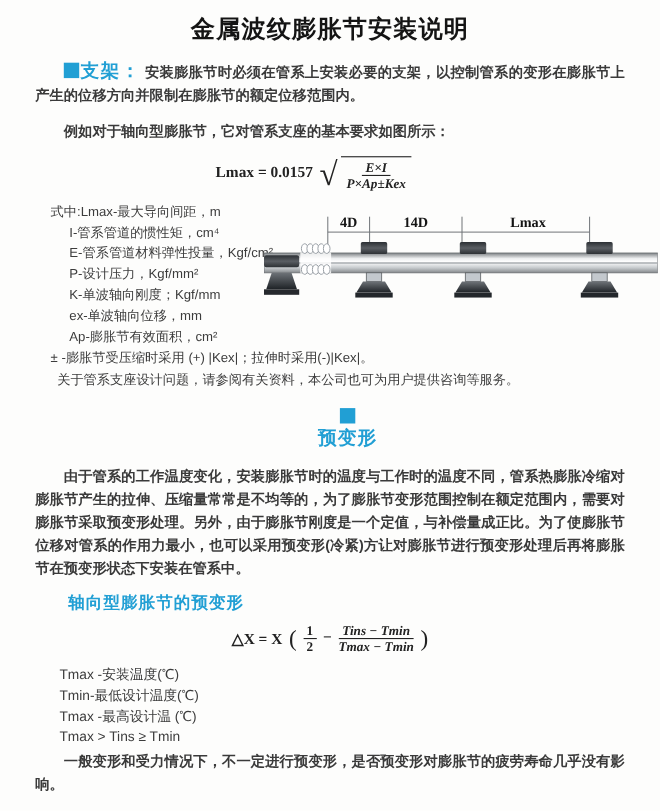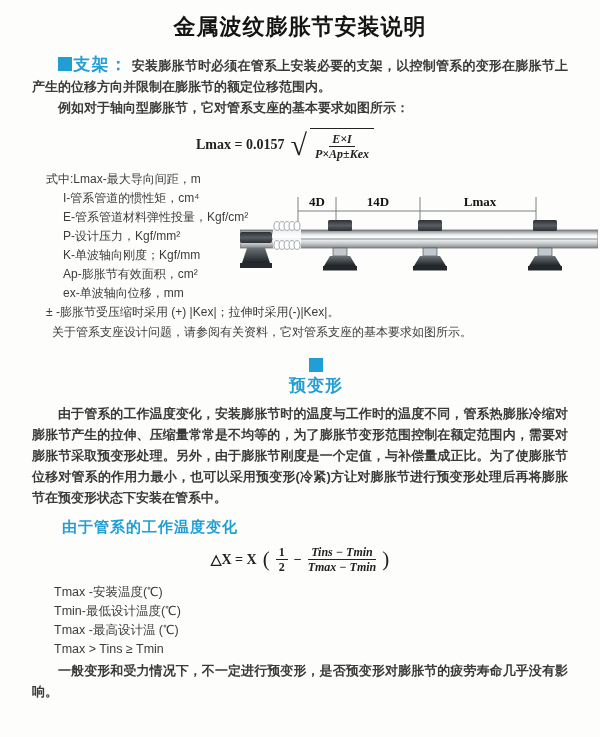--- a/index.html
+++ b/index.html
@@ -7,21 +7,21 @@
   .page{
     width:600px;height:737px;position:relative;overflow:hidden;
     background:#fdfdfc;color:#3a3a3a;
     font-family:"Liberation Sans",sans-serif;
   }
   .title{
     text-align:center;font-size:22px;font-weight:bold;color:#141414;
     margin:12px 0 12px;letter-spacing:1px;
   }
   .para{
-    margin:0 32px;font-size:13px;font-weight:bold;line-height:21px;
+    margin:12px 32px;font-size:13px;font-weight:bold;line-height:21px;
     text-align:justify;color:#3a3a3a;
   }
   .indent{text-indent:26px;}
   .sq{
     display:inline-block;width:14px;height:14px;background:var(--blue);
     margin-right:1px;vertical-align:-1px;
   }
   .sec-inline{color:var(--blue);font-size:17px;font-weight:bold;letter-spacing:1px;}
   .h2{
     margin:16px 0 6px 32px;font-size:17px;font-weight:bold;color:var(--blue);
@@ -78,24 +78,24 @@
       </span>
     </span>
   </div>
 
   <div class="vars">
     <div class="lead">式中:Lmax-最大导向间距，m</div>
     <div class="v">I-管系管道的惯性矩，cm⁴</div>
     <div class="v">E-管系管道材料弹性投量，Kgf/cm²</div>
     <div class="v">P-设计压力，Kgf/mm²</div>
     <div class="v">K-单波轴向刚度；Kgf/mm</div>
+    <div class="v">ex-单波轴向位移，mm</div>
     <div class="v">Ap-膨胀节有效面积，cm²</div>
-    <div class="v">ex-单波轴向位移，mm</div>
     <div class="pm">± -膨胀节受压缩时采用 (+) |Kex|；拉伸时采用(-)|Kex|。</div>
-    <div class="note">关于管系支座设计问题，请参阅有关资料，它对管系支座的基本要求如图所示。</div>
+    <div class="note">关于管系支座设计问题，请参阅有关资料，本公司也可为用户提供咨询等服务。</div>
   </div>
 
   <svg class="diagram" viewBox="0 0 358 102" xmlns="http://www.w3.org/2000/svg">
     <defs>
       <linearGradient id="pipeGrad" x1="0" y1="0" x2="0" y2="1">
         <stop offset="0" stop-color="#7d8184"></stop>
         <stop offset="0.28" stop-color="#eef0f1"></stop>
         <stop offset="0.45" stop-color="#ffffff"></stop>
         <stop offset="0.75" stop-color="#c6cacd"></stop>
         <stop offset="1" stop-color="#85898c"></stop>
@@ -170,21 +170,21 @@
       <rect x="288" y="76" width="34" height="4.5" fill="#23272b"></rect>
     </g>
   </svg>
 
   <div class="h2">
     <span class="sq"></span>
     <span>预变形</span>
   </div>
   <p class="para indent">由于管系的工作温度变化，安装膨胀节时的温度与工作时的温度不同，管系热膨胀冷缩对膨胀节产生的拉伸、压缩量常常是不均等的，为了膨胀节变形范围控制在额定范围内，需要对膨胀节采取预变形处理。另外，由于膨胀节刚度是一个定值，与补偿量成正比。为了使膨胀节位移对管系的作用力最小，也可以采用预变形(冷紧)方让对膨胀节进行预变形处理后再将膨胀节在预变形状态下安装在管系中。</p>
 
-  <div class="h3">由于管系的工作温度变化</div>
+  <div class="h3">轴向型膨胀节的预变形</div>
 
   <div class="formula">
     <span>△X = X</span>
     <span class="bigp">(</span>
     <span class="frac">
       <span class="fn">1</span>
       <span>2</span>
     </span>
     <span>−</span>
     <span class="frac it">

